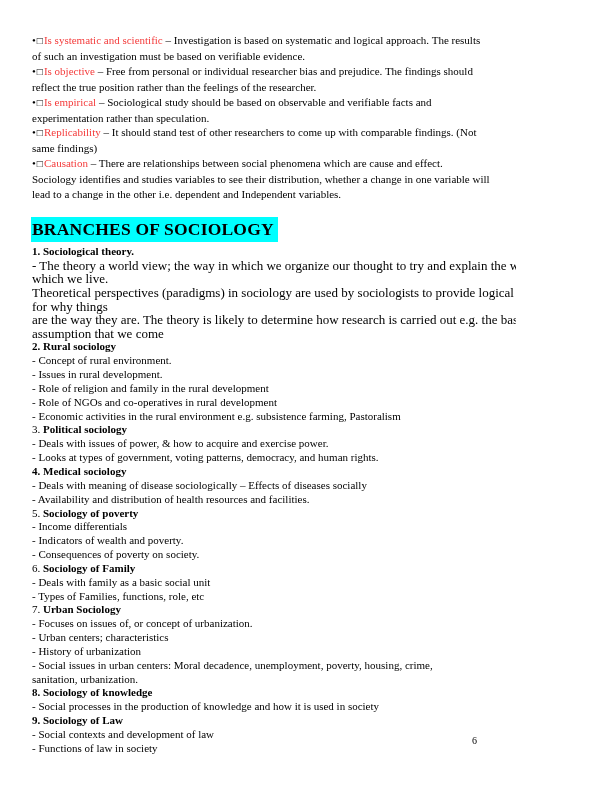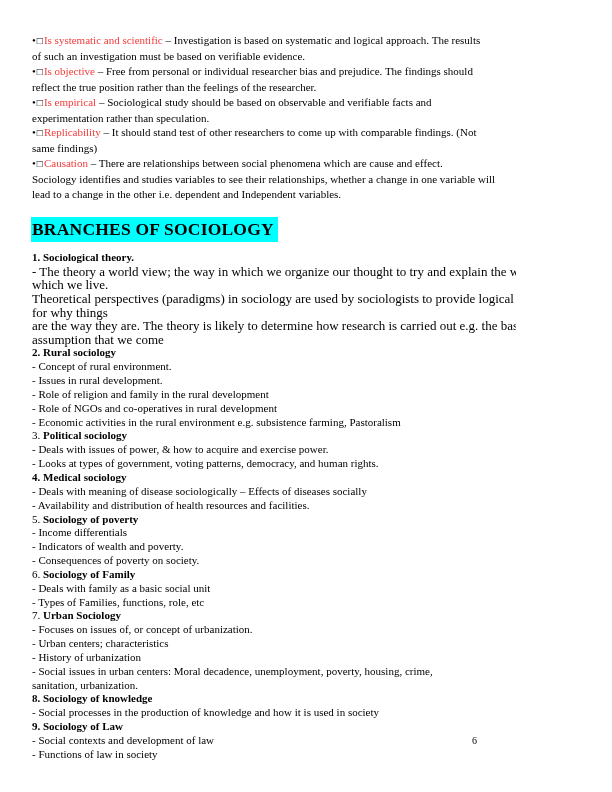--- a/index.html
+++ b/index.html
@@ -17,21 +17,21 @@
     left: 32px;
     top: 33px;
     width: 552px;
   }
   
   .cl p { margin: 0; font-size: 11px; line-height: 14.9px; }
   .bm { letter-spacing: 1px; }
   .ghost-box { font-size: 10px; }
   .term { color: #f43b3b; }
   
-  .hlwrap { margin: 15px 0 9px -1px; }
+  .hlwrap { margin: 15px 0 3px -1px; }
   .hl {
     display: inline-block;
     background: #00ffff;
     font-weight: 700;
     font-size: 17.5px;
     line-height: 24px;
     padding: 0 4px 1px 1px;
     letter-spacing: 0.2px;
   }
   
@@ -56,21 +56,21 @@
     <div class="cl">
       <p><span class="bm"><span>•</span><span class="ghost-box">□</span></span><span class="term">Is systematic and scientific</span><span> – Investigation is based on systematic and logical approach. The results</span></p>
       <p>of such an investigation must be based on verifiable evidence.</p>
       <p><span class="bm"><span>•</span><span class="ghost-box">□</span></span><span class="term">Is objective</span><span> – Free from personal or individual researcher bias and prejudice. The findings should</span></p>
       <p>reflect the true position rather than the feelings of the researcher.</p>
       <p><span class="bm"><span>•</span><span class="ghost-box">□</span></span><span class="term">Is empirical</span><span> – Sociological study should be based on observable and verifiable facts and</span></p>
       <p>experimentation rather than speculation.</p>
       <p><span class="bm"><span>•</span><span class="ghost-box">□</span></span><span class="term">Replicability</span><span> – It should stand test of other researchers to come up with comparable findings. (Not</span></p>
       <p>same findings)</p>
       <p><span class="bm"><span>•</span><span class="ghost-box">□</span></span><span class="term">Causation</span><span> – There are relationships between social phenomena which are cause and effect.</span></p>
-      <p>Sociology identifies and studies variables to see their relationships, whether a change in one variable will</p>
+      <p>Sociology identifies and studies variables to see their distribution, whether a change in one variable will</p>
       <p>lead to a change in the other i.e. dependent and Independent variables.</p>
     </div>
 
     <div class="hlwrap">
       <span class="hl">BRANCHES OF SOCIOLOGY</span>
     </div>
 
     <div>
       <p class="ln sechead"><span>1.</span> <span>Sociological theory.</span></p>
       <p class="ln s1">- The theory a world view; the way in which we organize our thought to try and explain the world in which we live.</p>

